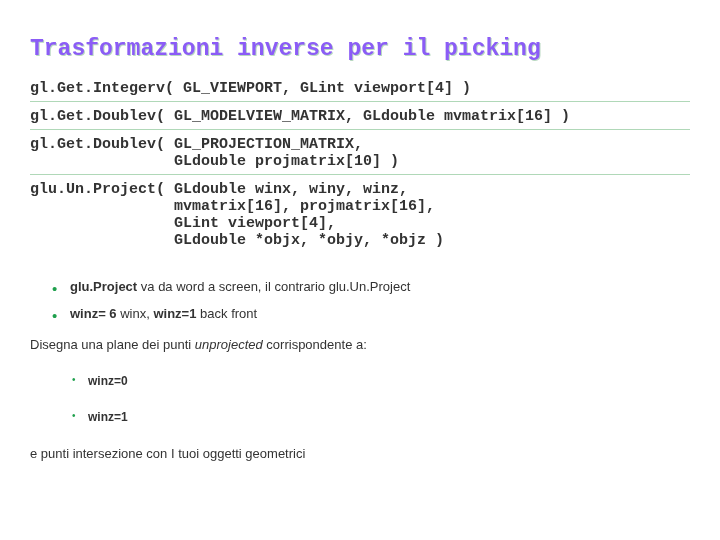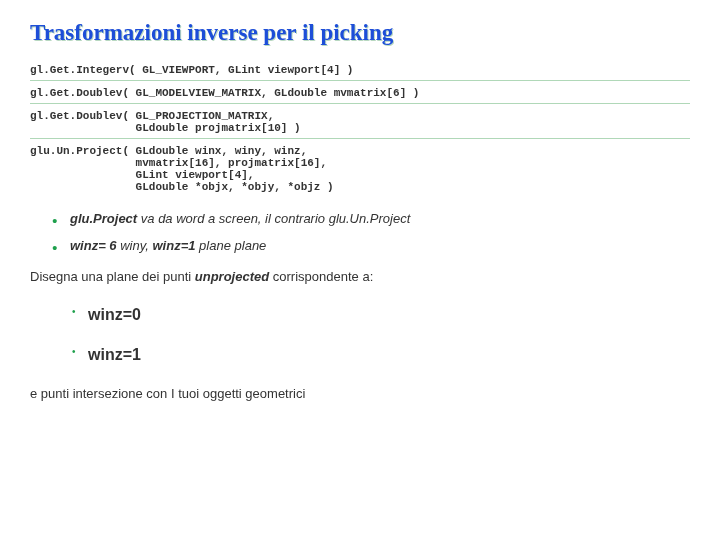--- a/index.html
+++ b/index.html
@@ -7,44 +7,43 @@
     padding: 20px 30px;
     width: 720px;
     height: 540px;
     box-sizing: border-box;
     font-family: "Arial", "Helvetica", sans-serif;
     font-size: 13px;
     color: #333;
     background: #fff;
   }
   h1.title {
-    font-family: Liberation Serif, serif;
+    font-family: Liberation Mono, monospace;
     font-size: 23px;
     font-weight: bold;
-    color: #1d4ed8;
+    color: #8b5cf6;
     text-shadow: 1px 1px 0 #b8d8c0;
-    margin: 0 0 18px 0;
+    margin: 16px 0 18px 0;
   }
   .code {
     font-family: "Courier New", monospace;
     font-weight: bold;
-    font-size: 11px;
+    font-size: 15px;
     white-space: pre;
     margin: 2px 0 4px 0;
   }
   .sep {
     border: 0;
     border-top: 1px solid #b0d8b8;
     margin: 4px 0 6px 0;
   }
   ul.lvl1 {
     list-style: none;
     padding-left: 40px;
-    margin: 18px 0 14px 0;
-    font-style: italic;
+    margin: 30px 0 14px 0;
   }
   ul.lvl1 > li {
     position: relative;
     margin: 10px 0;
     line-height: 1.3;
   }
   ul.lvl1 > li::before {
     content: "•";
     position: absolute;
     left: -18px;
@@ -53,57 +52,57 @@
     font-size: 15px;
   }
   ul.lvl2 {
     list-style: none;
     padding-left: 58px;
     margin: 6px 0;
   }
   ul.lvl2 > li {
     position: relative;
     margin: 22px 0;
-    font-size: 16px;
+    font-size: 12px;
   }
   ul.lvl2 > li::before {
     content: "•";
     position: absolute;
     left: -16px;
     top: 0;
     color: #1fa04d;
     font-size: 10px;
   }
   .b { font-weight: bold; }
-  .i { font-style: italic; font-weight: bold; }
+  .i { font-style: italic; }
   p.para { margin: 12px 0; }
 </style>
 </head>
 <body>
 
 <h1 class="title">Trasformazioni inverse per il picking</h1>
 
 <div class="code">gl.Get.Integerv( GL_VIEWPORT, GLint viewport[4] )</div>
 <hr class="sep">
-<div class="code">gl.Get.Doublev( GL_MODELVIEW_MATRIX, GLdouble mvmatrix[6] )</div>
+<div class="code">gl.Get.Doublev( GL_MODELVIEW_MATRIX, GLdouble mvmatrix[16] )</div>
 <hr class="sep">
 <div class="code">gl.Get.Doublev( GL_PROJECTION_MATRIX,
                 GLdouble projmatrix[10] )</div>
 <hr class="sep">
 <div class="code">glu.Un.Project( GLdouble winx, winy, winz,
                 mvmatrix[16], projmatrix[16],
                 GLint viewport[4],
                 GLdouble *objx, *objy, *objz )</div>
 
 <ul class="lvl1">
   <li>
     <span class="b">glu.Project</span><span> va da word a screen, il contrario glu.Un.Project</span>
   </li>
   <li>
-    <span class="b">winz= 6</span><span> winy, </span><span class="b">winz=1</span><span> plane plane</span>
+    <span class="b">winz= 6</span><span> winx, </span><span class="b">winz=1</span><span> back front</span>
   </li>
 </ul>
 
 <p class="para">
   <span>Disegna una plane dei punti </span><span class="i">unprojected</span><span> corrispondente a:</span>
 </p>
 
 <ul class="lvl2">
   <li><span class="b">winz=0</span></li>
   <li><span class="b">winz=1</span></li>

